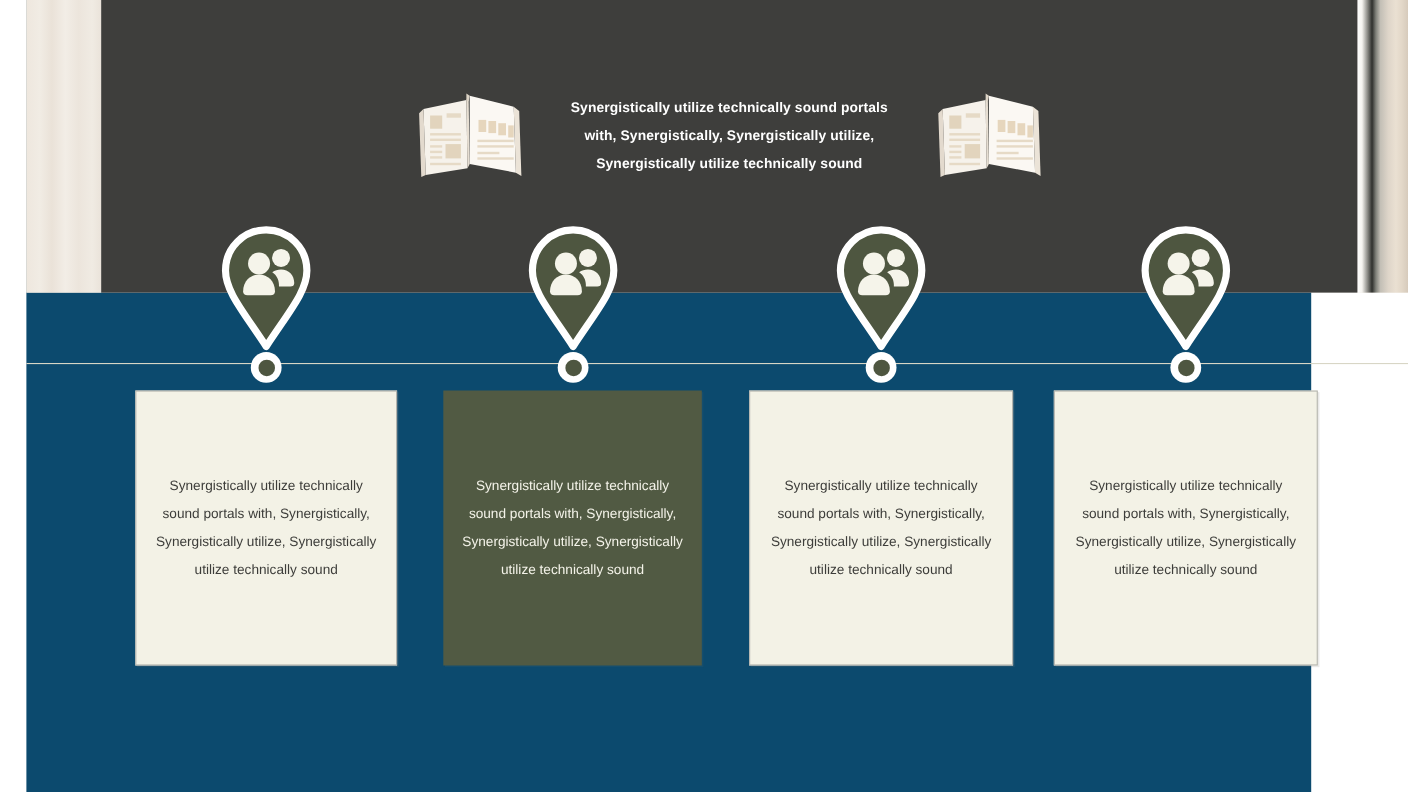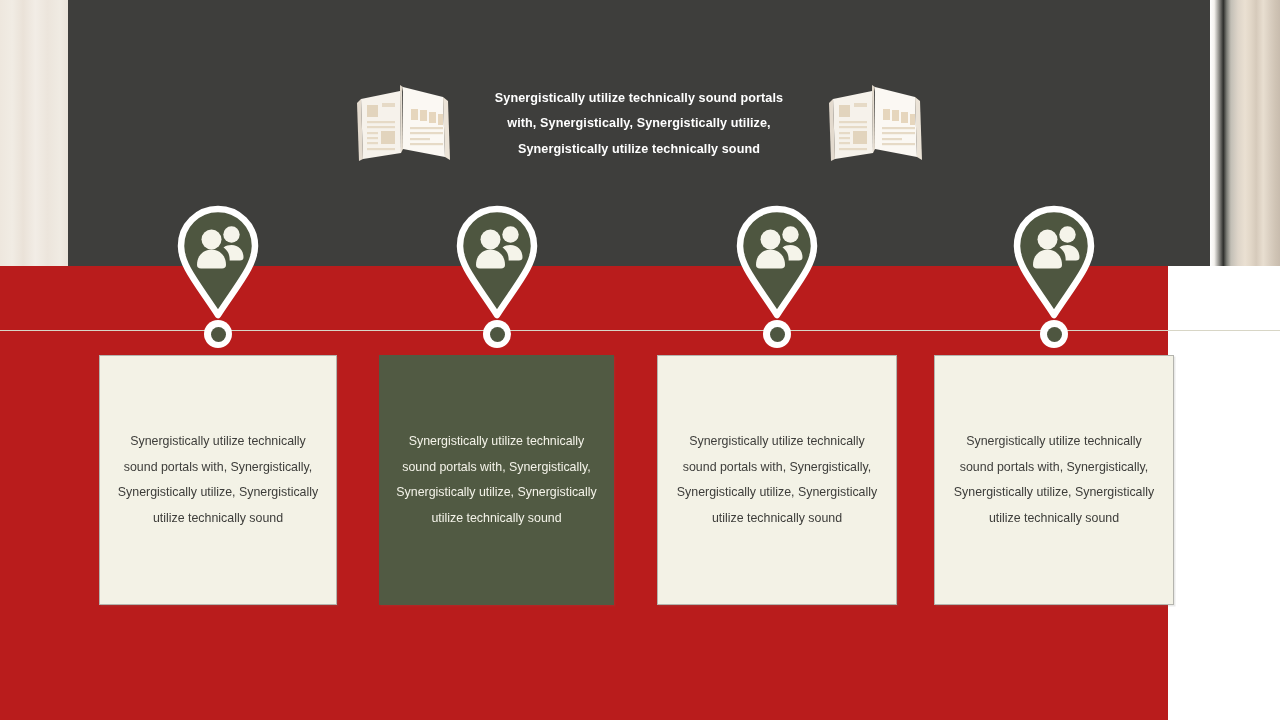--- a/index.html
+++ b/index.html
@@ -4,21 +4,22 @@
 <style>
   * { margin:0; padding:0; box-sizing:border-box; }
   html, body {
     width:1280px; height:720px;
     font-family:"Liberation Sans", sans-serif;
     overflow:hidden;
   }
   #slide {
     position:relative;
     width:1168px; height:720px;
-    background:#b91c1c;
+    background:#0c4a6e;
+    margin-left:24px;
   }
 
   
   .photo-band {
     position:absolute;
     top:0; left:0;
     width:1280px; height:266px;
     background:#efe9e1;
   }
   .photo-left {

